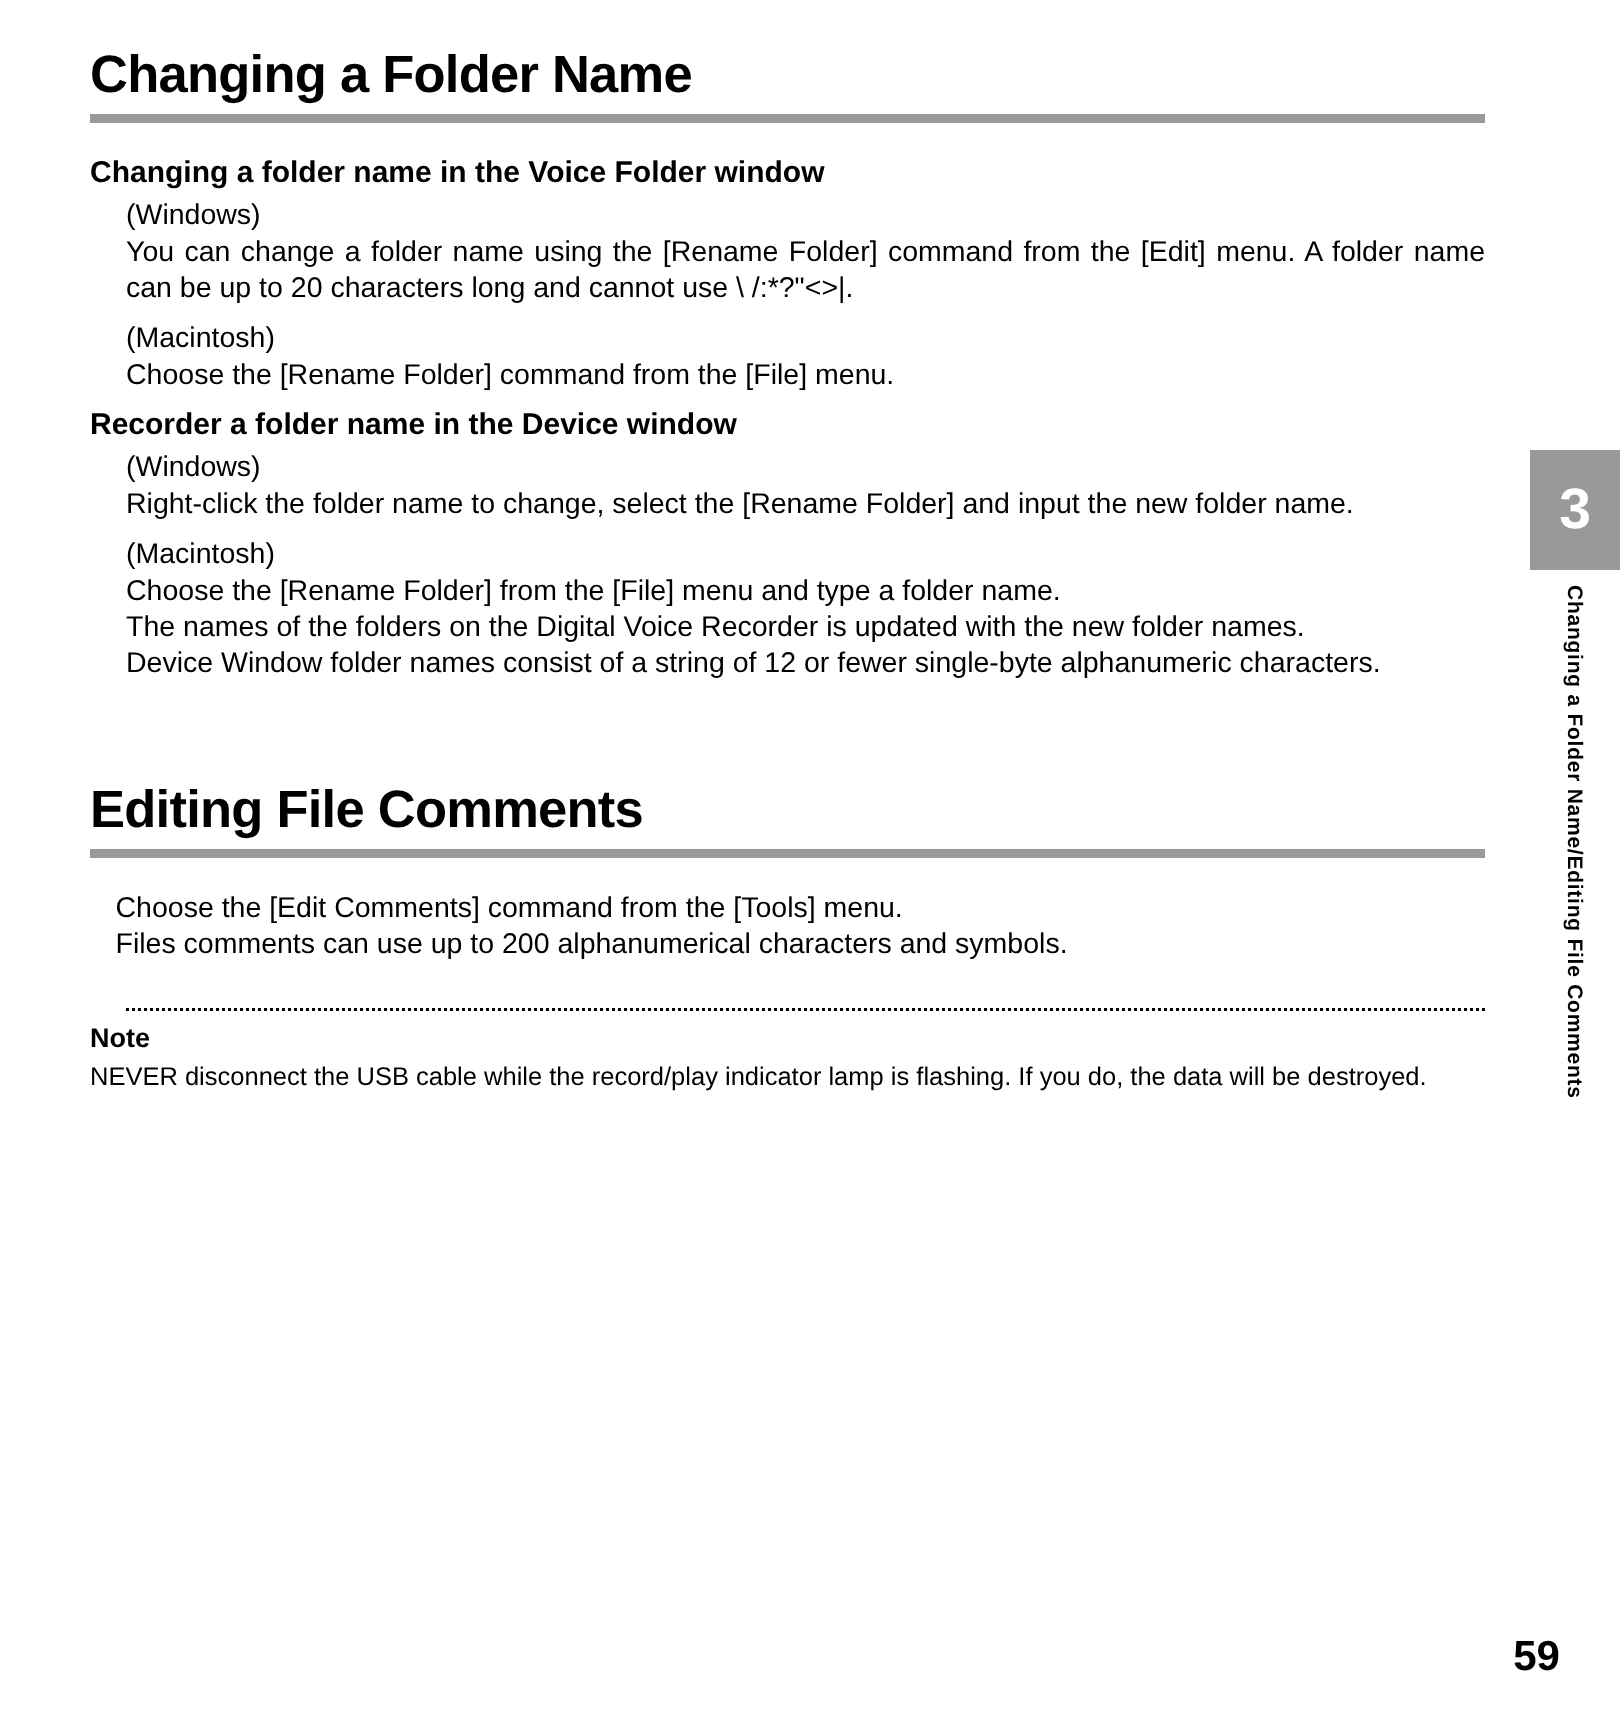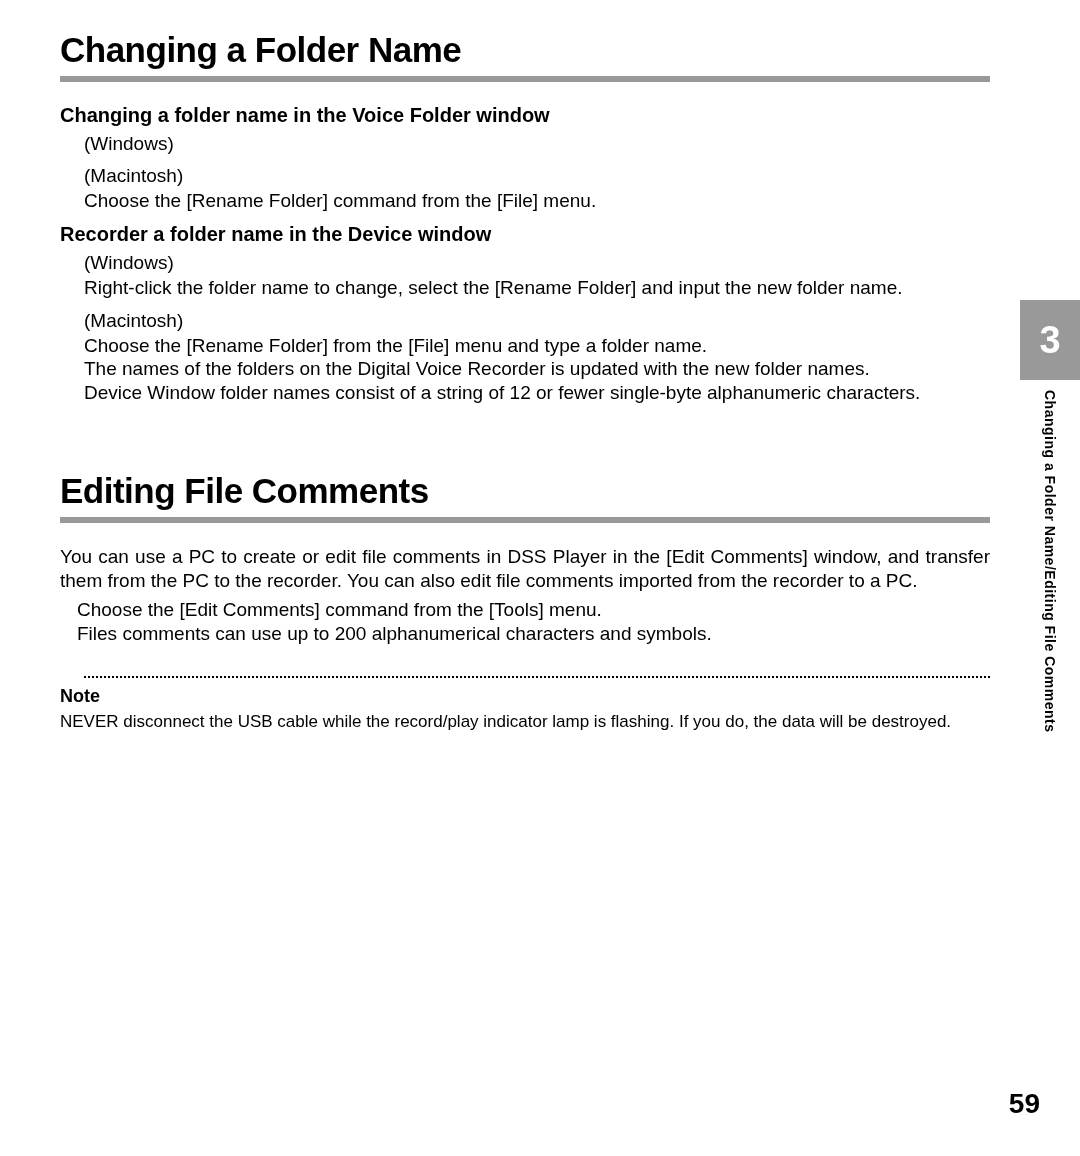--- a/index.html
+++ b/index.html
@@ -125,20 +125,21 @@
 
 <div class="page">
   <div class="content">
 
     <h1 class="section-title">Changing a Folder Name</h1>
     <div class="thick-rule"></div>
 
     <h2 class="subsection">Changing a folder name in the Voice Folder window</h2>
     <div class="os-block">
       <div class="os-label">(Windows)</div>
+      <div class="body-text">You can change a folder name using the [Rename Folder] command from the [Edit] menu. A folder name can be up to 20 characters long and cannot use \ /:*?"&lt;&gt;|.</div>
     </div>
     <div class="os-block">
       <div class="os-label">(Macintosh)</div>
       <div class="body-text-left">Choose the [Rename Folder] command from the [File] menu.</div>
     </div>
 
     <h2 class="subsection">Recorder a folder name in the Device window</h2>
     <div class="os-block">
       <div class="os-label">(Windows)</div>
       <div class="body-text">Right-click the folder name to change, select the [Rename Folder] and input the new folder name.</div>
@@ -148,21 +149,20 @@
       <div class="body-text-left">Choose the [Rename Folder] from the [File] menu and type a folder name.</div>
       <div class="body-text">The names of the folders on the Digital Voice Recorder is updated with the new folder names.</div>
       <div class="body-text">Device Window folder names consist of a string of 12 or fewer single-byte alphanumeric characters.</div>
     </div>
 
     <div class="section-gap"></div>
 
     <h1 class="section-title">Editing File Comments</h1>
     <div class="thick-rule"></div>
 
-    <div class="intro-para">You can use a PC to create or edit file comments in DSS Player in the [Edit Comments] window, and transfer them from the PC to the recorder. You can also edit file comments imported from the recorder to a PC.</div>
     <div class="indent-para">Choose the [Edit Comments] command from the [Tools] menu.</div>
     <div class="indent-para">Files comments can use up to 200 alphanumerical characters and symbols.</div>
 
     <hr class="dotted-rule">
 
     <div class="note-heading">Note</div>
     <div class="note-text">NEVER disconnect the USB cable while the record/play indicator lamp is flashing. If you do, the data will be destroyed.</div>
 
   </div>
 

